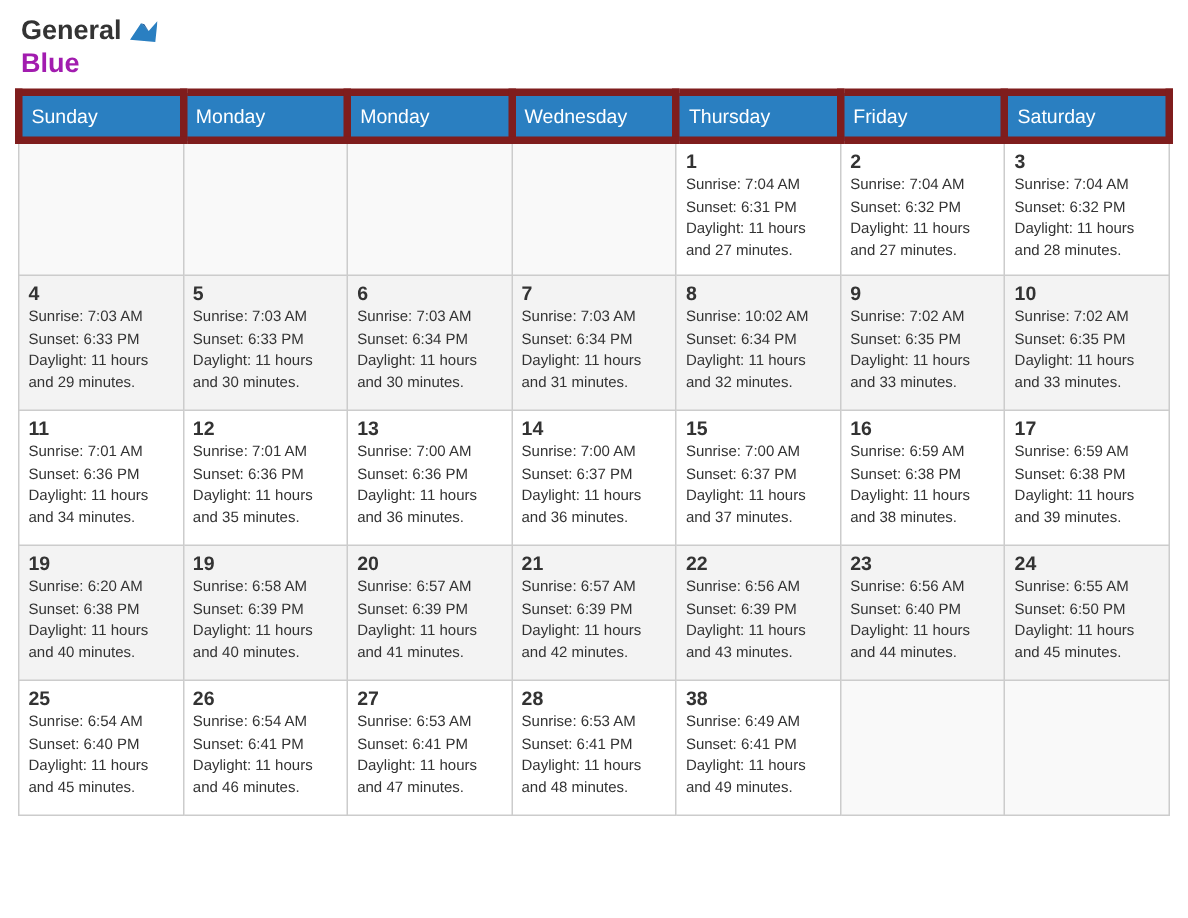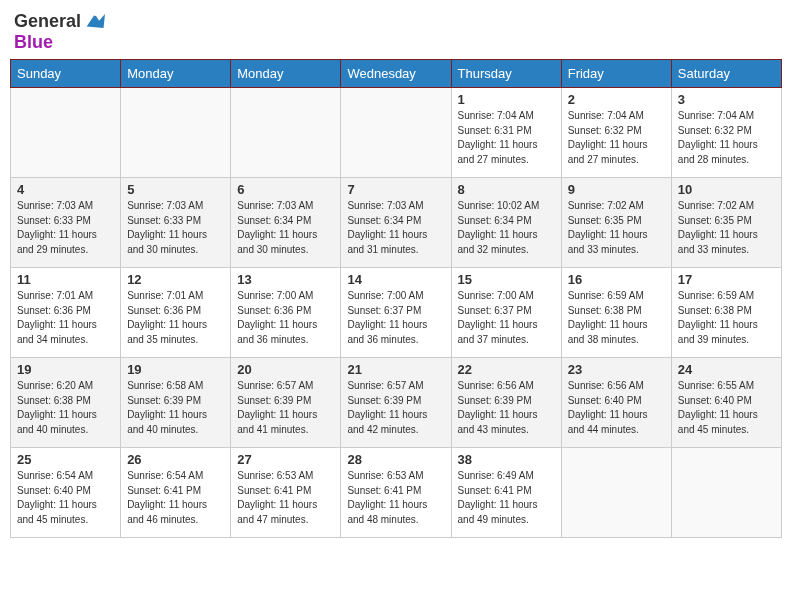--- a/index.html
+++ b/index.html
@@ -54,21 +54,21 @@
       border-collapse: collapse;
       border: 1px solid #ccc;
     }
     .calendar th {
       background-color: #2a7fc1;
       color: #fff;
       text-align: left;
       padding: 6px 6px;
       font-size: 13px;
       font-weight: normal;
-      border: 1px solid #7f1d1d;
+      border: 5px solid #7f1d1d;
     }
     .calendar td {
       vertical-align: top;
       padding: 4px 6px;
       font-size: 10.5px;
       color: #333;
       border: 1px solid #ccc;
       width: calc(100% / 7);
       min-height: 80px;
       height: 90px;
@@ -90,21 +90,21 @@
     .row-alt td {
       background: #f3f3f3;
     }
   </style>
 </head>
 <body>
 
 <div class="header">
   <div class="logo">
     <div style="display:flex;flex-direction:column;align-items:flex-start;">
-      <div style="display:flex;align-items:center;">
+      <div style="display:flex;">
         <span class="logo-text-general">General</span>
         <svg class="logo-icon" viewBox="0 0 30 25" xmlns="http://www.w3.org/2000/svg">
           <polygon points="5,20 15,5 22,12 30,3 28,22" fill="#2a7fc1"></polygon>
           <polygon points="15,5 22,12 18,6" fill="#1a5fa0"></polygon>
         </svg>
       </div>
       <span class="logo-text-blue">Blue</span>
     </div>
   </div>
   <div class="title-block">
@@ -271,21 +271,21 @@
         </td>
         <td>
           <span class="day-number">23</span>
           <div class="day-info">Sunrise: 6:56 AM
 Sunset: 6:40 PM
 Daylight: 11 hours and 44 minutes.</div>
         </td>
         <td>
           <span class="day-number">24</span>
           <div class="day-info">Sunrise: 6:55 AM
-Sunset: 6:40 PM
+Sunset: 6:50 PM
 Daylight: 11 hours and 45 minutes.</div>
         </td>
       </tr>
       <tr>
         <td>
           <span class="day-number">25</span>
           <div class="day-info">Sunrise: 6:54 AM
 Sunset: 6:40 PM
 Daylight: 11 hours and 45 minutes.</div>
         </td>

